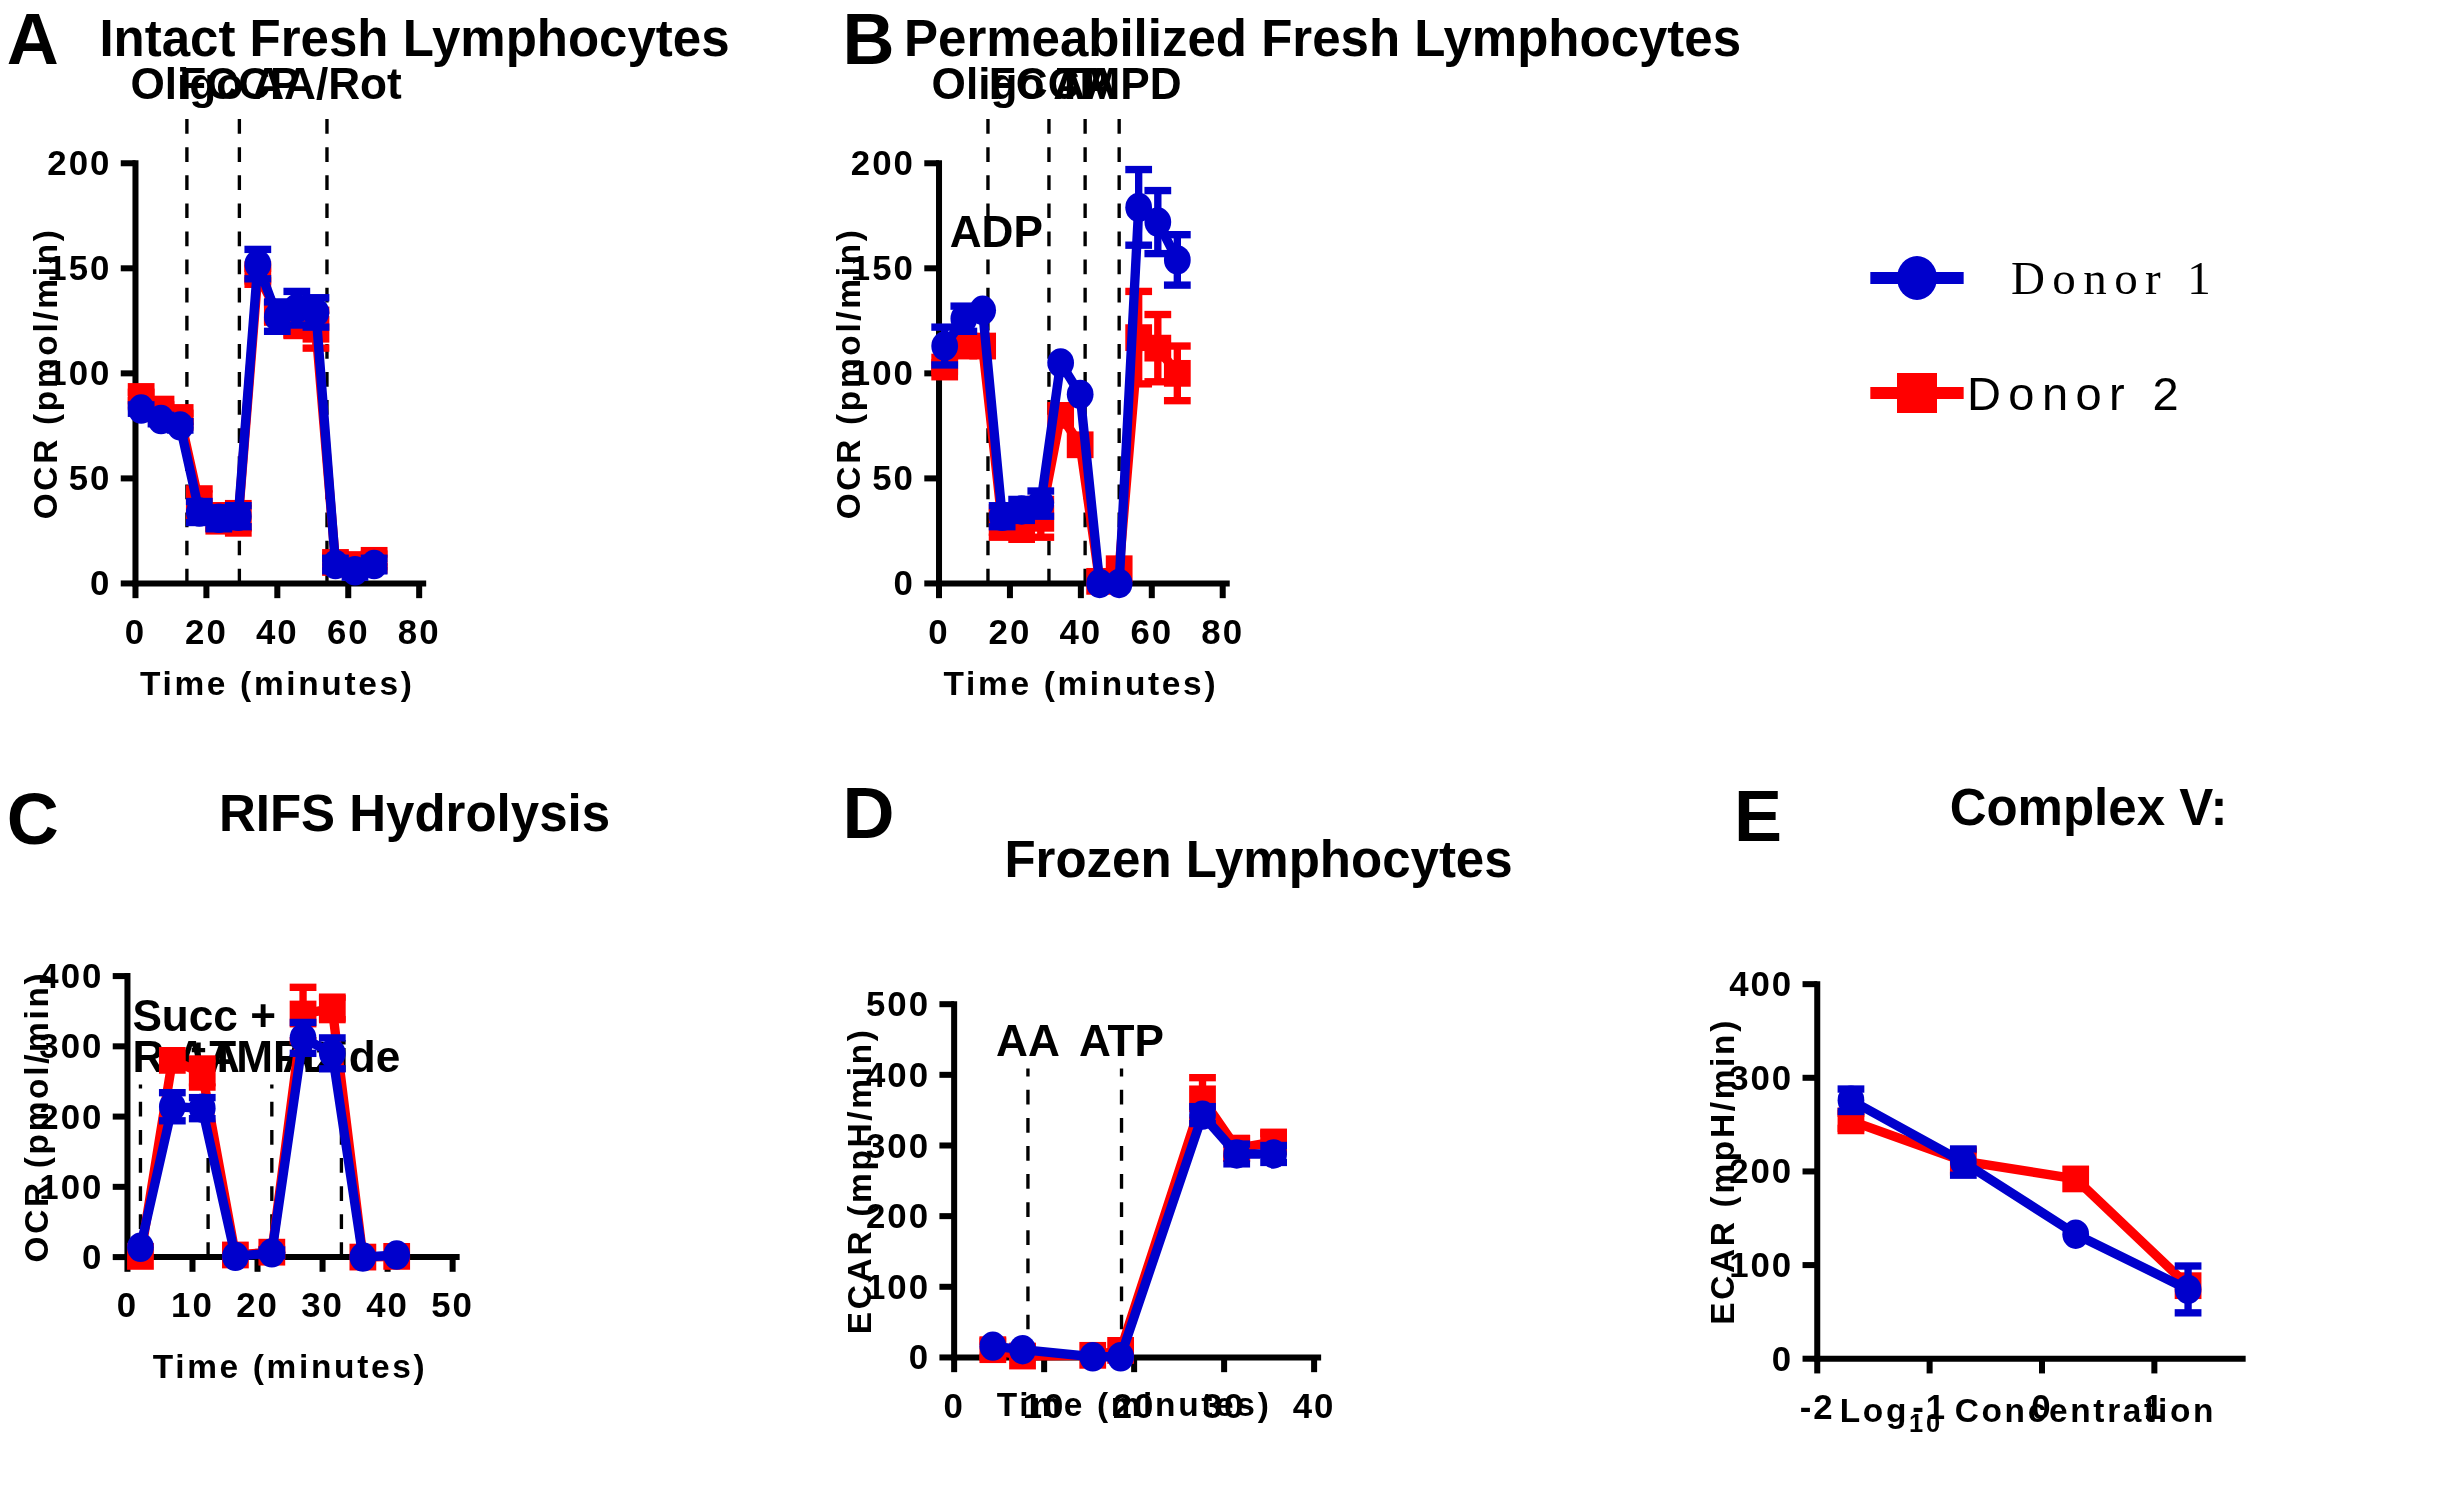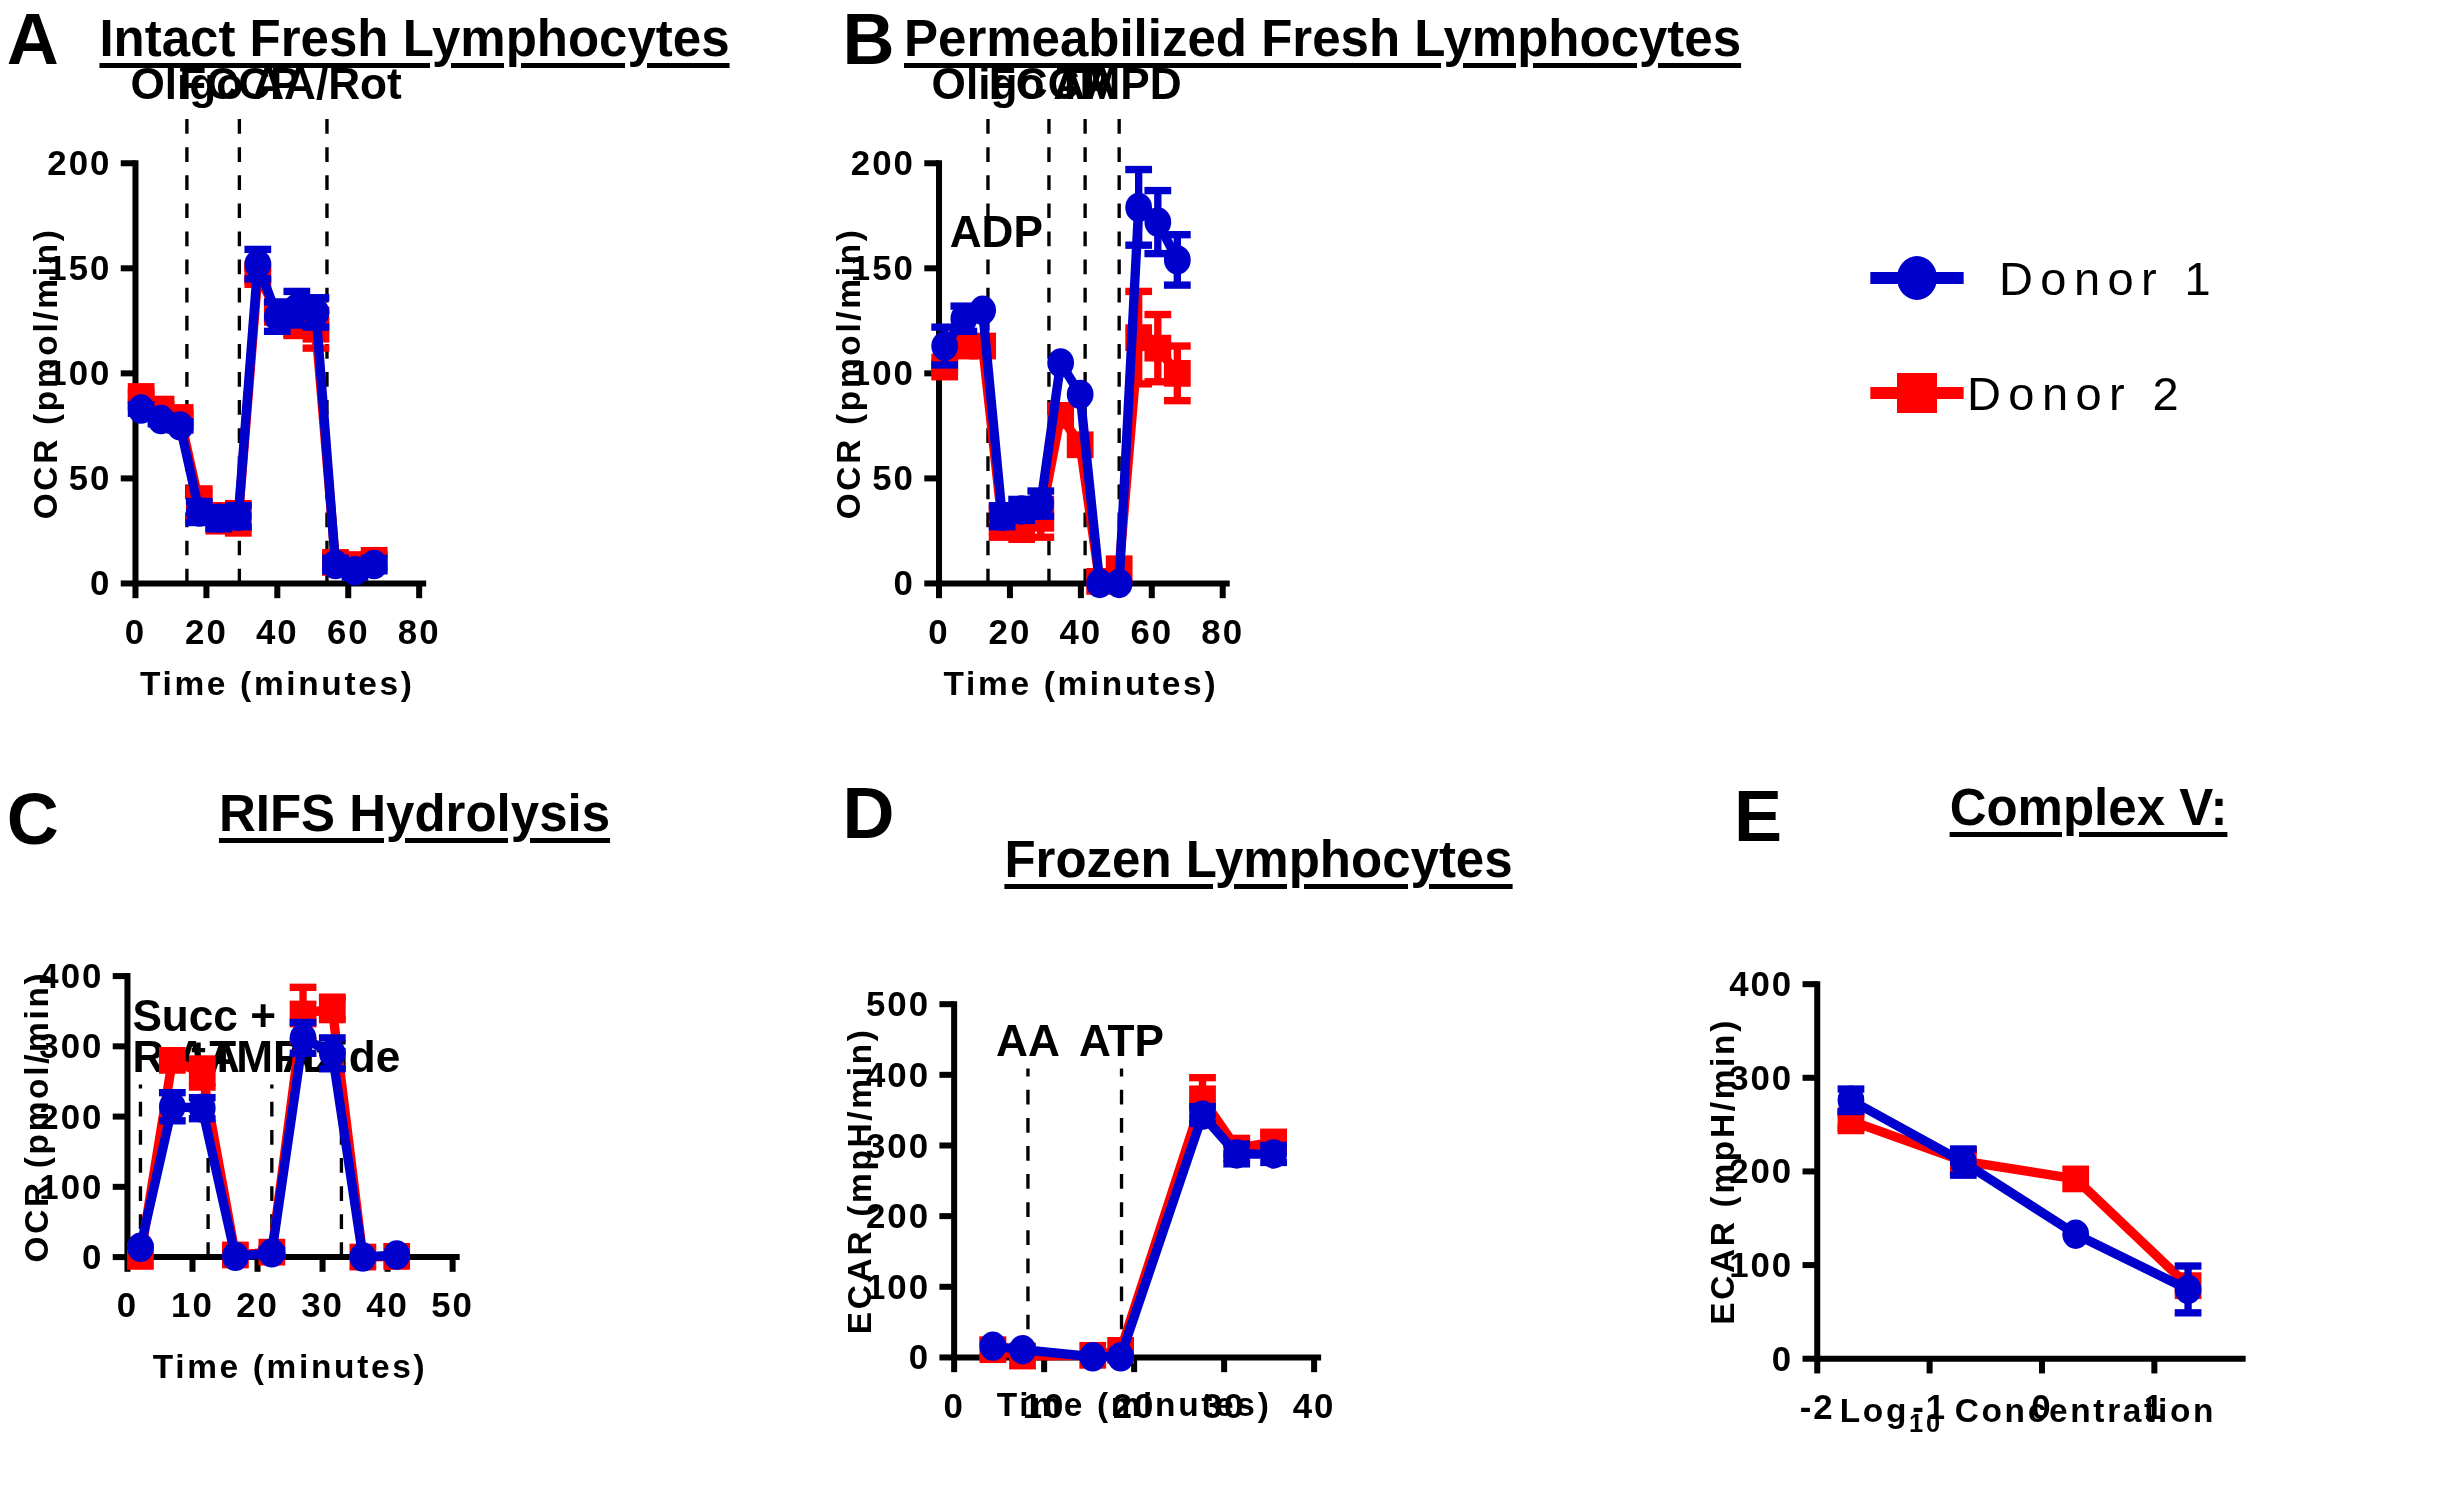--- a/index.html
+++ b/index.html
@@ -3,21 +3,21 @@
 <meta charset="utf-8">
 <style>
   html,body{margin:0;padding:0;background:#ffffff;}
   body{width:2450px;height:1510px;position:relative;overflow:hidden;
        font-family:"Liberation Sans",sans-serif;color:#000;}
   .panel{position:absolute;}
   .panel-letter{position:absolute;font-weight:bold;font-size:72px;line-height:1;
                 font-family:"Liberation Sans",sans-serif;}
   .panel-title{position:absolute;font-weight:bold;font-size:51px;line-height:1.12;
                text-align:center;white-space:nowrap;}
-  .panel-title span{text-decoration:underline;text-underline-offset:6.7px;
+  .panel-title span{text-underline-offset:6.7px;
                     text-decoration-thickness:4.7px;display:inline-block;}
   .panel-title.two-line{line-height:1.18;}
   svg{display:block;overflow:visible;}
   .axis-line{stroke:#000;stroke-width:9;stroke-linecap:square;}
   .tick{stroke:#000;stroke-width:9;stroke-linecap:butt;}
   .dash{stroke:#000;stroke-width:5;stroke-dasharray:22 20;}
   .ticklabel{font-family:"Liberation Sans",sans-serif;font-weight:bold;font-size:52px;
              letter-spacing:3px;}
   .axtitle{font-family:"Liberation Sans",sans-serif;font-weight:bold;font-size:50px;
            letter-spacing:4px;}
@@ -305,21 +305,21 @@
       </svg>
     </div>
 </div>
 
 <div class="legend" style="left:1867px;top:241px;">
   <div style="display:flex;align-items:center;height:74px;">
     <svg width="100" height="54" viewBox="0 0 150 80">
       <line x1="5" y1="40" x2="145" y2="40" stroke="#0000CC" stroke-width="18"></line>
       <ellipse cx="75" cy="40" rx="30" ry="33" fill="#0000CC"></ellipse>
     </svg>
-    <span class="serieslabel" style="margin-left:32px;">Donor 1</span>
+    <span class="serieslabel" style="margin-left:44px;font-family:Liberation Serif, serif;">Donor 1</span>
   </div>
   <div style="display:flex;align-items:center;height:74px;margin-top:41px;">
     <svg width="100" height="54" viewBox="0 0 150 80">
       <line x1="5" y1="40" x2="145" y2="40" stroke="#FF0000" stroke-width="18"></line>
       <rect x="45" y="10" width="60" height="60" fill="#FF0000"></rect>
     </svg>
     <span class="serieslabel" style="">Donor 2</span>
   </div>
 </div>
 

